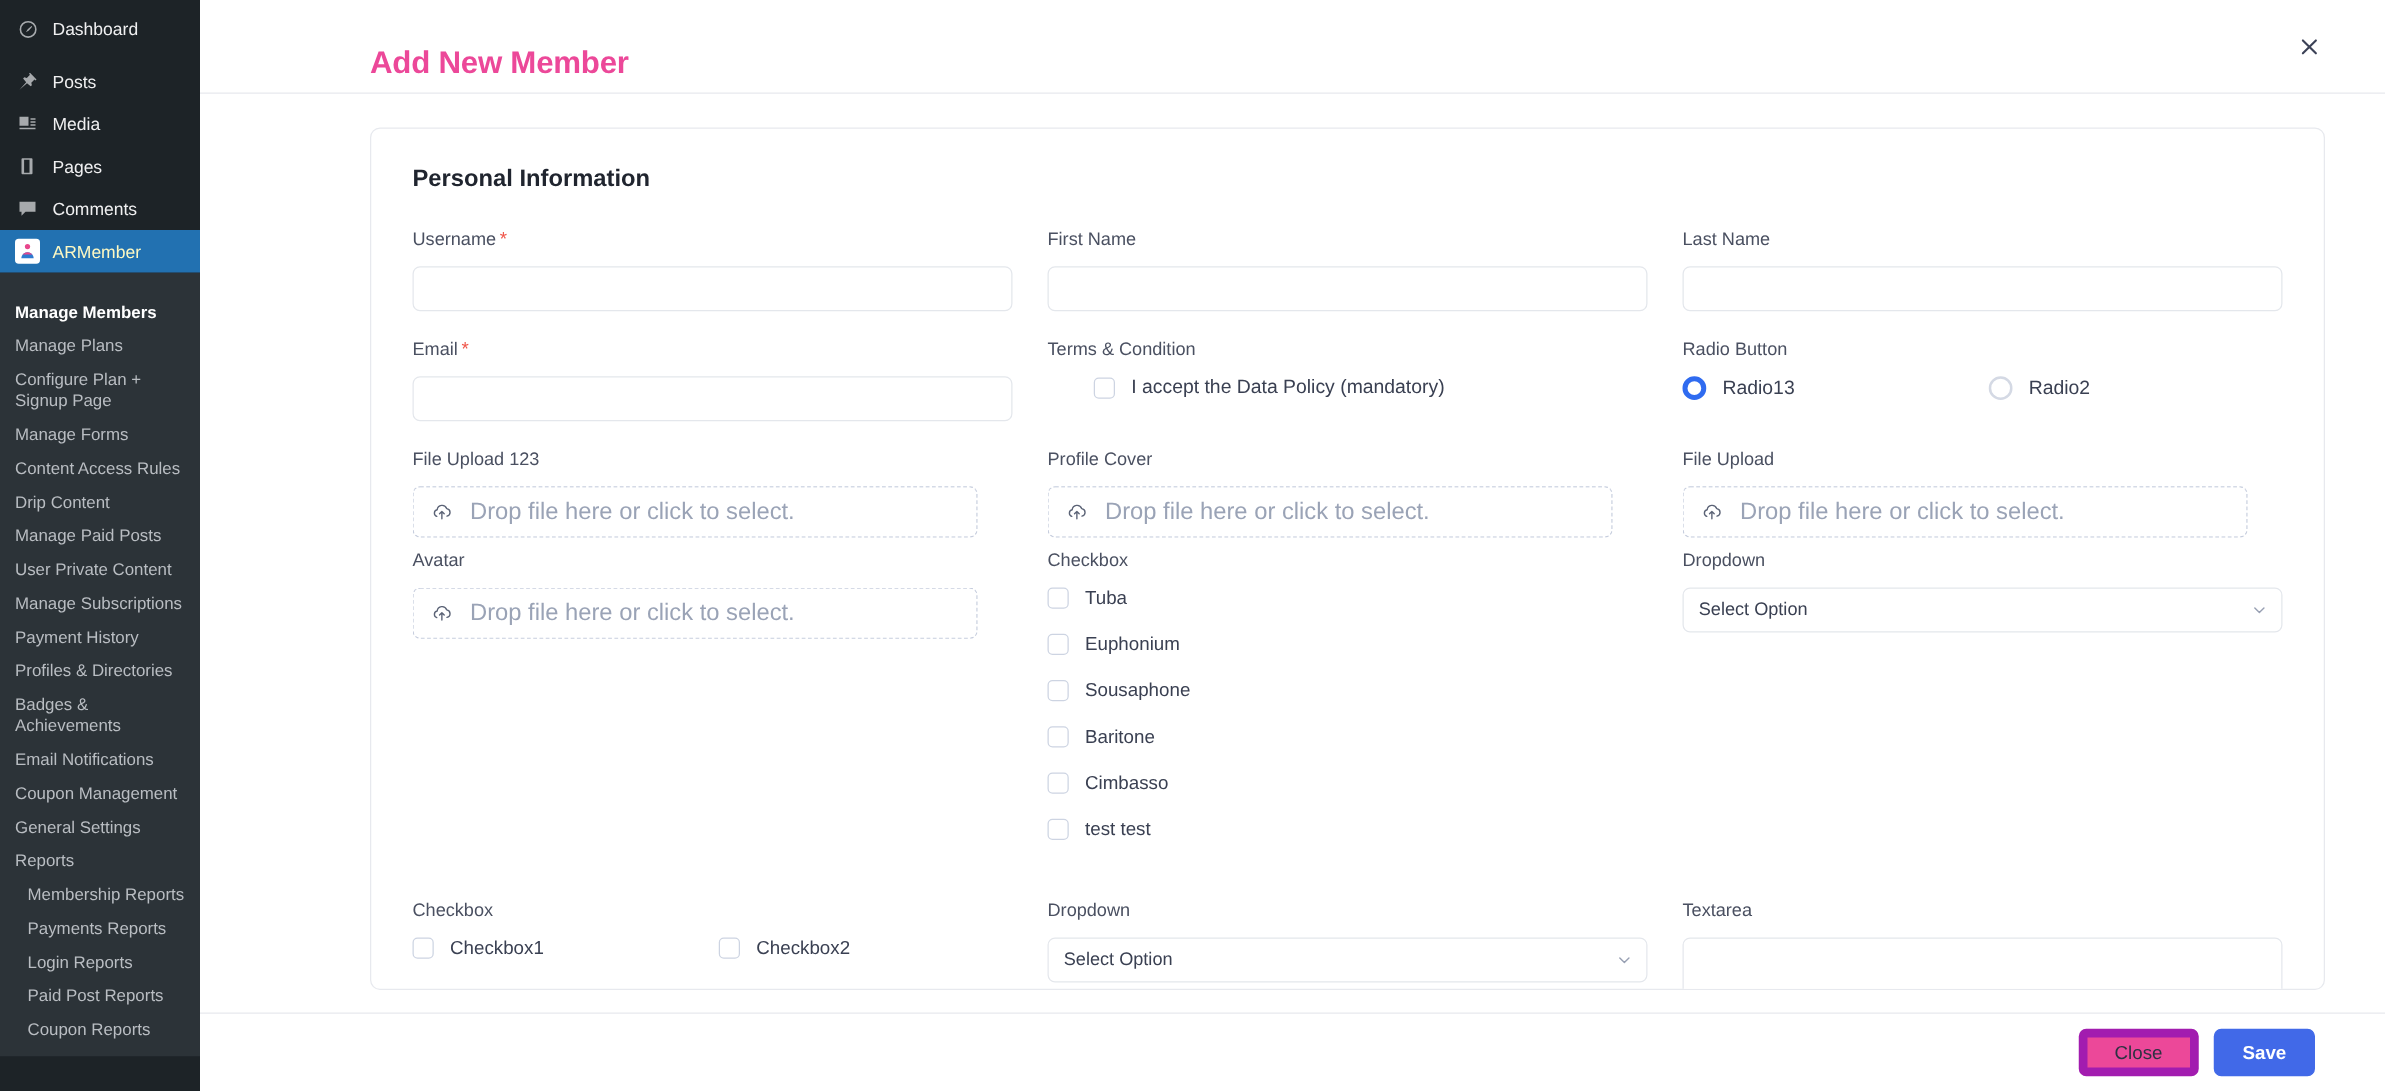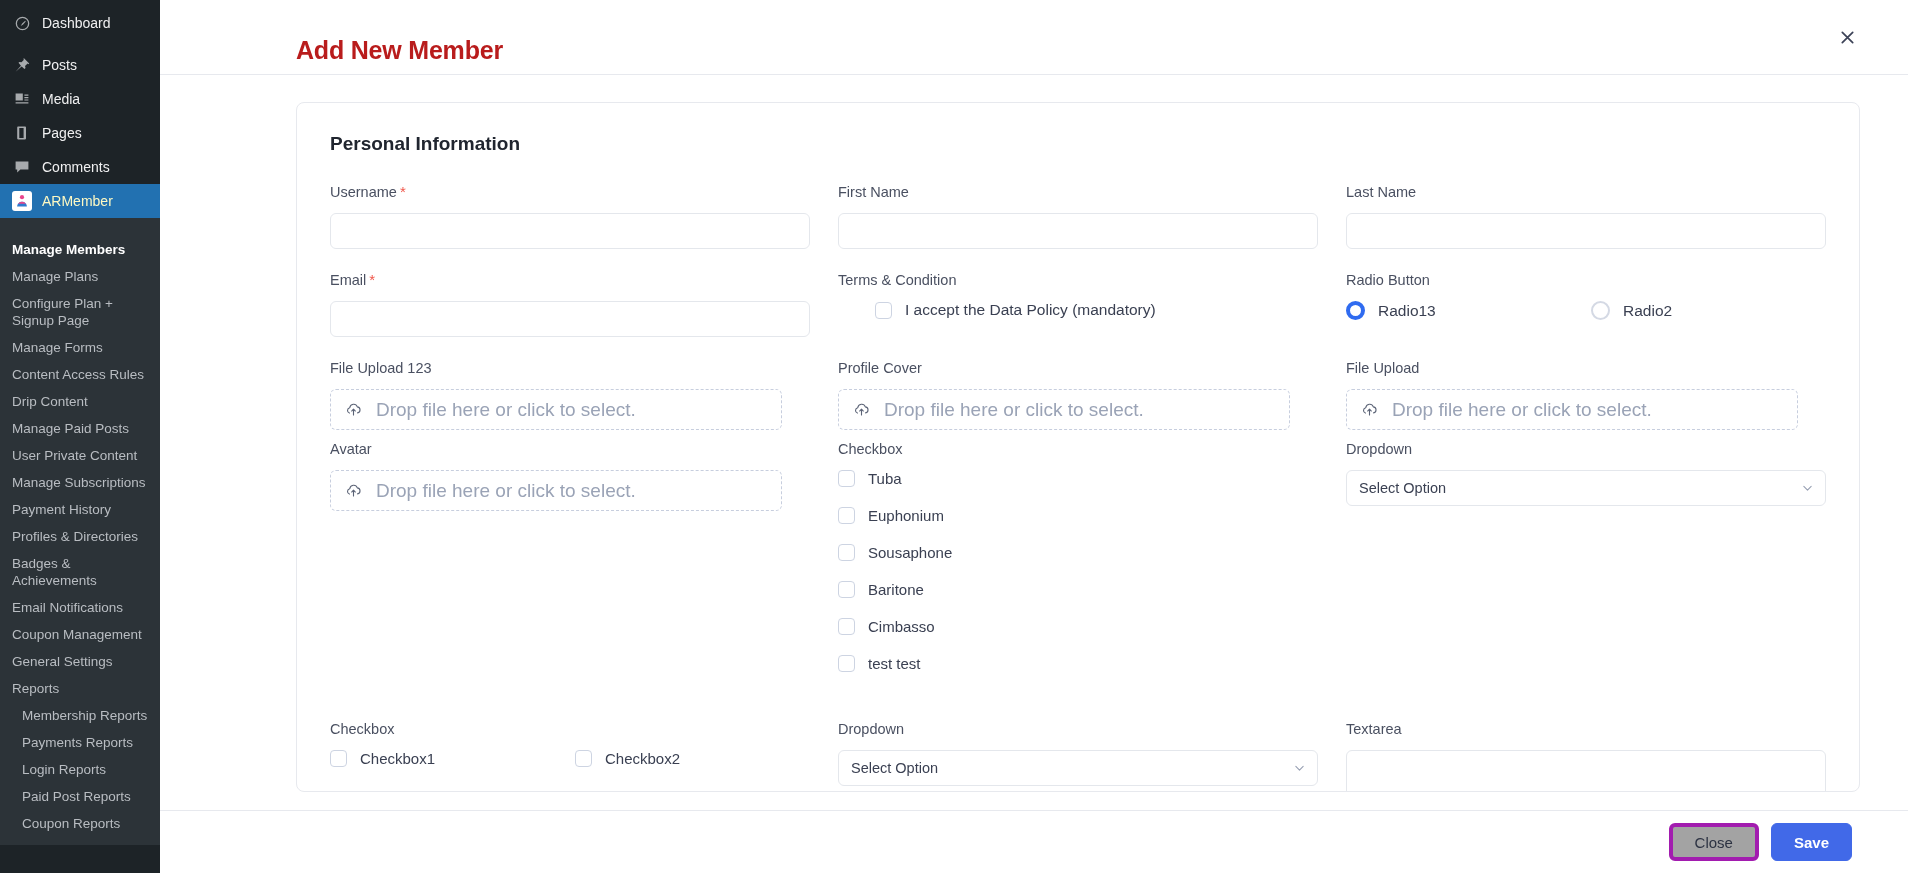--- a/index.html
+++ b/index.html
@@ -73,21 +73,21 @@
     position: relative;
   }
   #modal-header {
     height: 75px; min-height: 75px;
     border-bottom: 1px solid #e7e9ee;
     display: flex; align-items: center;
     padding: 0 48px 0 136px;
     position: relative;
   }
   #modal-title {
-    font-size: 25px; font-weight: bold; color: #b91c1c; letter-spacing: -0.2px; margin-top: 44px;
+    font-size: 25px; font-weight: bold; color: #ec4899; letter-spacing: -0.2px; margin-top: 44px;
   }
   #close-btn {
     position: absolute; right: 46px; top: 50%; transform: translateY(-50%);
     width: 30px; height: 30px; display:flex; align-items:center; justify-content:center;
     cursor: pointer; color:#3c4257;
   }
   #modal-body {
     flex: 1 1 auto;
     overflow: hidden;
     padding: 27px 48px 0 136px;
@@ -102,21 +102,21 @@
 
   .btn {
     font-family: "Liberation Sans", sans-serif;
     font-size: 15px;
     border-radius: 6px;
     padding: 0 22px;
     height: 38px;
     display: inline-flex; align-items:center; justify-content:center;
     cursor: pointer;
   }
-  .btn-close { background:#a3a3a3; border:4px solid #a21caf; color:#2c3242; }
+  .btn-close { background:#ec4899; border:7px solid #a21caf; color:#2c3242; }
   .btn-save  { background:#4169e8; border:1px solid #4169e8; color:#ffffff; font-weight:bold; }
 
   
   .panel {
     border: 1px solid #e7e9ee;
     border-radius: 8px;
     padding: 23px 33px 30px 33px;
     background:#fff;
     height: 690px;
     overflow: hidden;

